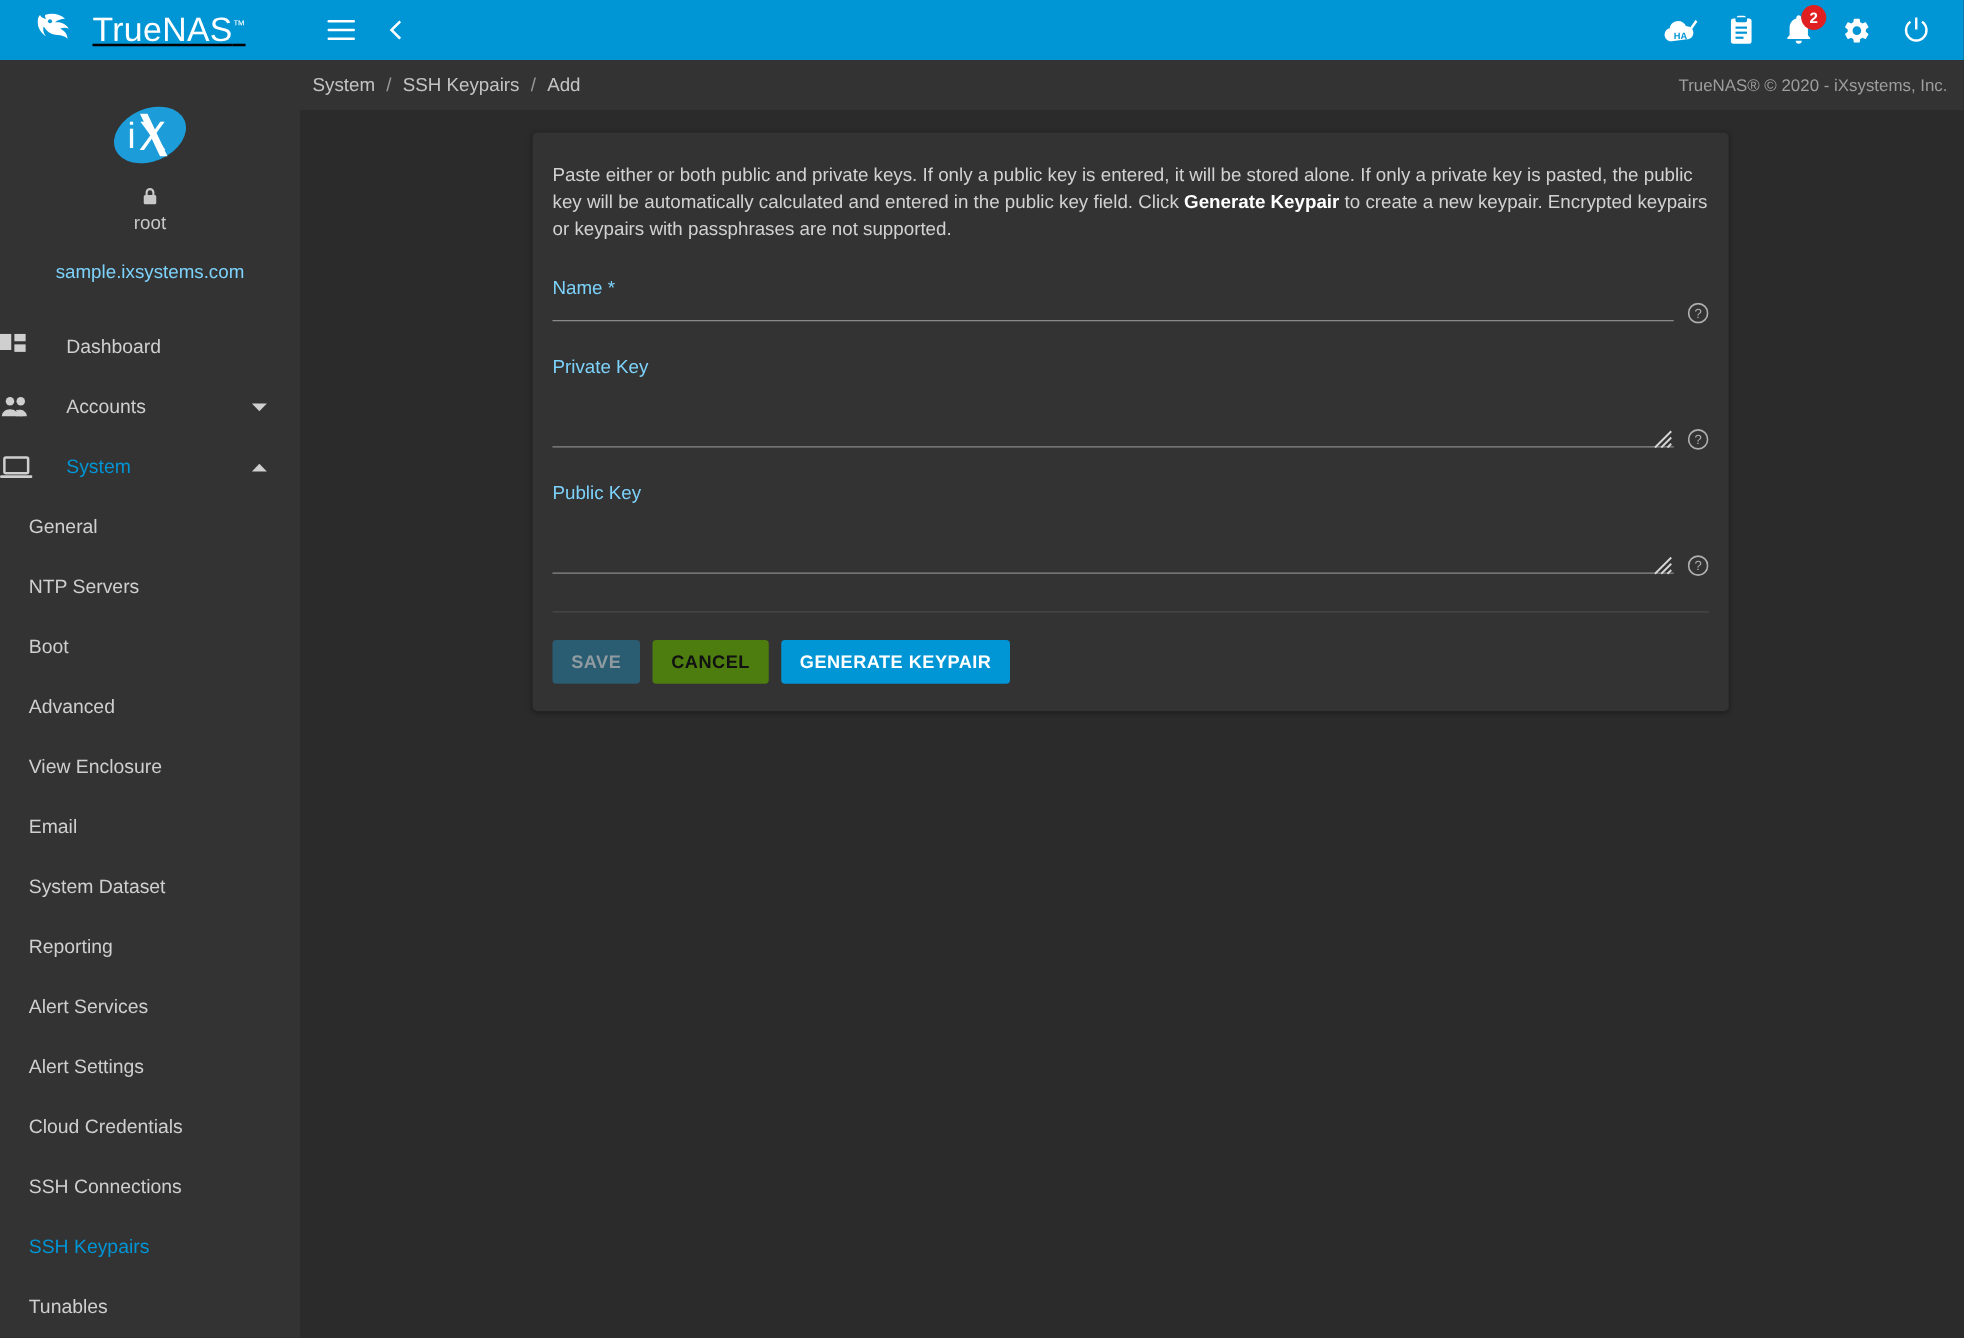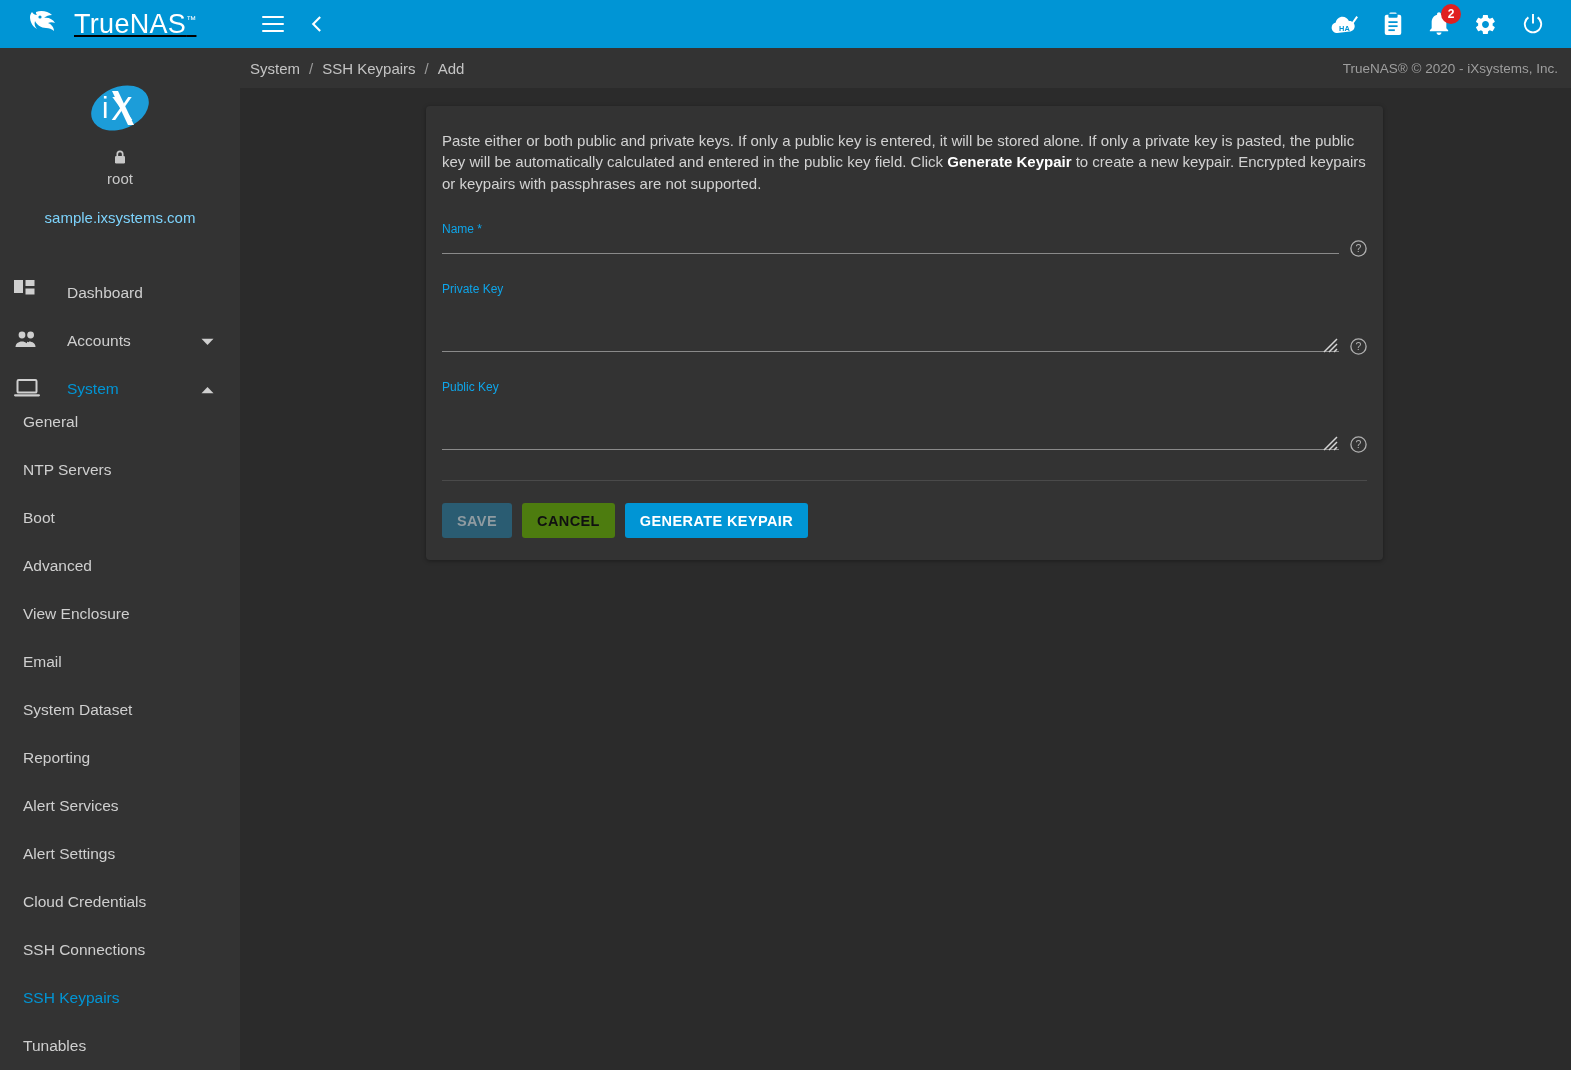--- a/index.html
+++ b/index.html
@@ -64,22 +64,22 @@
   .profile { padding: 34px 0 14px; text-align: center; }
   .ix-logo { margin: 0 auto; display:block; }
   .profile-user {
     margin-top: 16px; color: #c8c8c8; font-size: 15px;
     display: flex; align-items: center; justify-content: center; gap: 6px; flex-direction: column;
   }
   .profile-host { margin-top: 22px; color: #7dd3fc; font-size: 15px; }
 
   .nav { margin-top: 14px; }
   .nav-item {
-    display: flex; align-items: flex-end;
-    height: 48px; padding-left: 14px; cursor: pointer;
+    display: flex; align-items: center;
+    height: 48px; cursor: pointer;
     color: #cfcfcf; font-size: 15.5px;
   }
   .nav-item .nav-ico {
     width: 32px; display: flex; align-items: center; justify-content: flex-start;
     margin-right: 21px;
   }
   .nav-item.active { color: #0095d5; }
   .nav-item .chev { margin-left: auto; margin-right: 26px; }
   .sub-item {
     display: flex; align-items: center;
@@ -115,21 +115,21 @@
     box-shadow: 0 1px 4px rgba(0,0,0,.35);
   }
   .card-body { padding: 24px 16px 0 16px; }
   .intro {
     color: #d2d2d2; font-size: 15px; line-height: 1.43;
     padding: 0 0 0 0;
   }
   .intro b { color: #ffffff; font-weight: 700; }
 
   .field { position: relative; margin-top: 28px; padding: 0 0 0 0; }
-  .field-label { color: #0ea5e9; font-size: 12px; }
+  .field-label { color: #7dd3fc; font-size: 15px; }
   .field-line {
     border-bottom: 1px solid #8a8a8a;
     margin-right: 28px;
   }
   .input-line { height: 18px; }
   .textarea-line { height: 56px; position: relative; }
   .help-ico {
     position: absolute; right: 0; bottom: -7px;
     cursor: pointer;
   }

